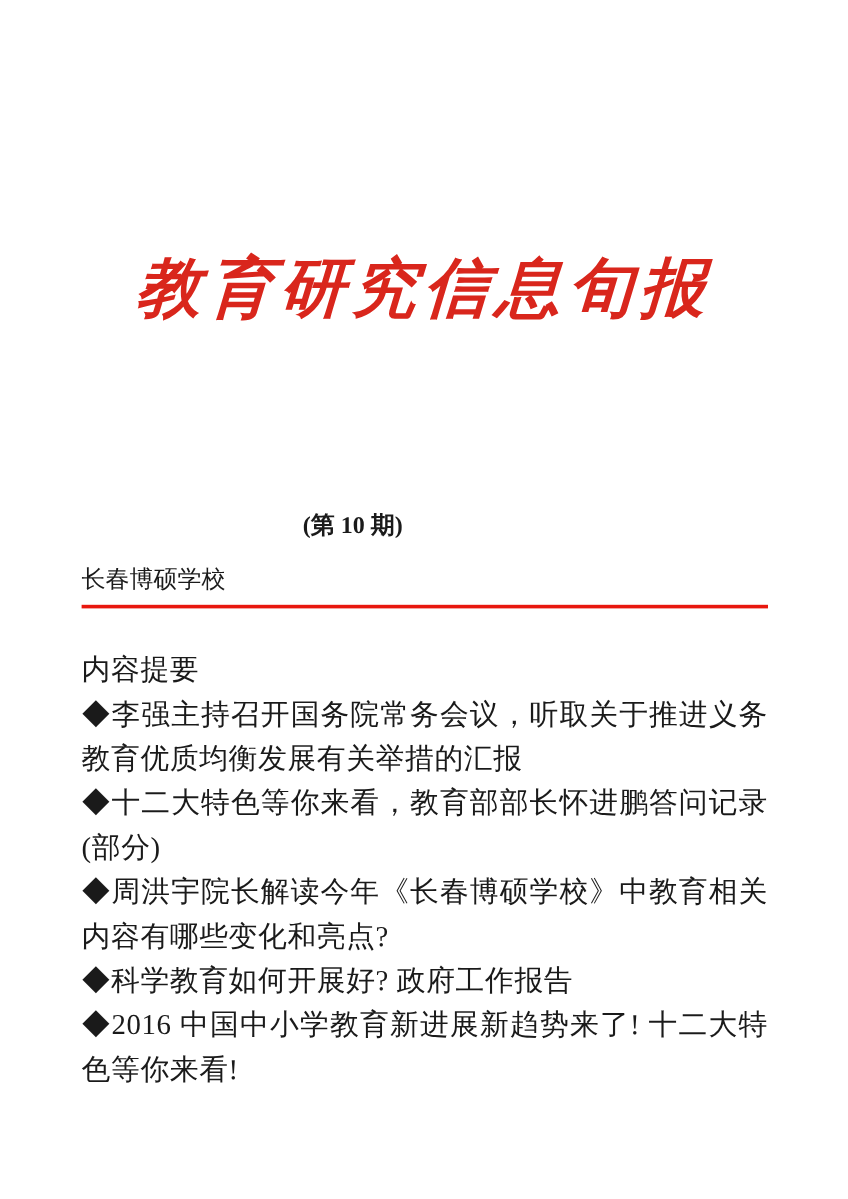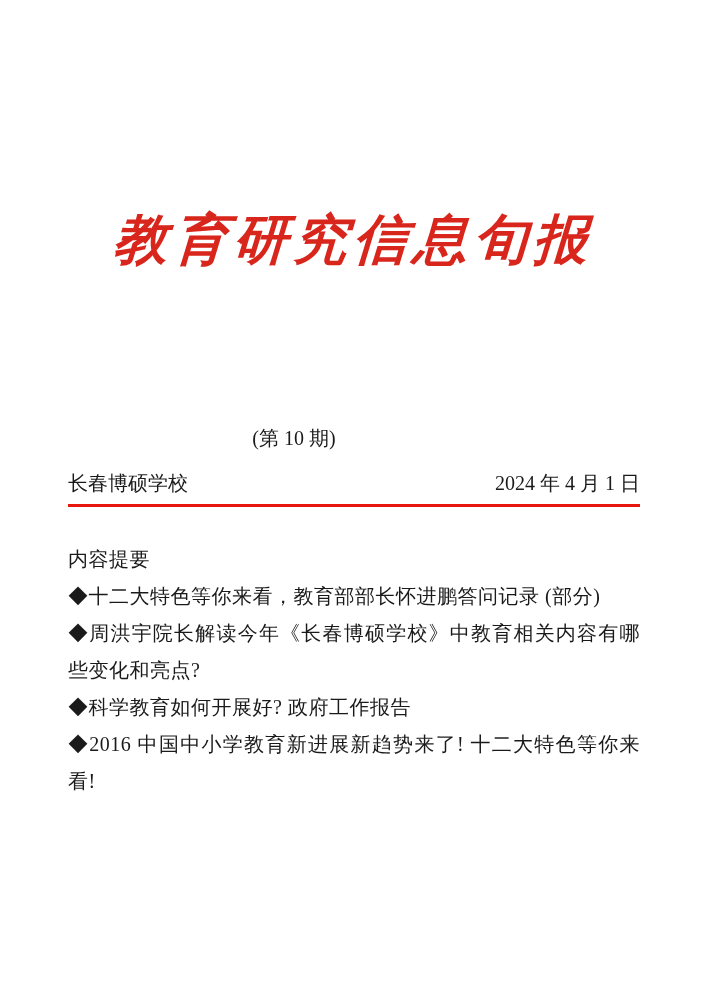--- a/index.html
+++ b/index.html
@@ -35,20 +35,21 @@
   
   .issue-line {
     position: absolute;
     top: 424px;
     left: 0;
     width: 588px;
     text-align: center;
     font-size: 20px;
     line-height: 28px;
     color: #1a1a1a;
+    font-weight: bold;
   }
   
   .pub-row {
     position: absolute;
     top: 470px;
     left: 68px;
     width: 572px;
     display: flex;
     justify-content: space-between;
     align-items: baseline;
@@ -66,21 +67,21 @@
     height: 3px;
     background: #e8170e;
     border: none;
   }
   
   .content {
     position: absolute;
     top: 541px;
     left: 68px;
     width: 572px;
-    font-size: 20px;
+    font-size: 24px;
     line-height: 37px;
     font-weight: 500;
     text-align: justify;
     letter-spacing: 0.5px;
   }
   .content p {
     margin: 0;
     padding: 0;
   }
   .summary-heading {
@@ -91,26 +92,26 @@
 <body>
 
 <div class="page">
 
   <div class="masthead">教育研究信息旬报</div>
 
   <div class="issue-line">(第 10 期)</div>
 
   <div class="pub-row">
     <span class="pub-name">长春博硕学校</span>
-    <span class="pub-date">2024 年 4 月 1 日</span>
   </div>
 
   <div class="header-rule"></div>
 
   <div class="content">
     <p class="summary-heading">内容提要</p>
+    <p>◆李强主持召开国务院常务会议，听取关于推进义务教育优质均衡发展有关举措的汇报</p>
     <p>◆十二大特色等你来看，教育部部长怀进鹏答问记录 (部分)</p>
     <p>◆周洪宇院长解读今年《长春博硕学校》中教育相关内容有哪些变化和亮点?</p>
     <p>◆科学教育如何开展好? 政府工作报告</p>
     <p>◆2016 中国中小学教育新进展新趋势来了! 十二大特色等你来看!</p>
   </div>
 
 </div>
 
 </body></html>

